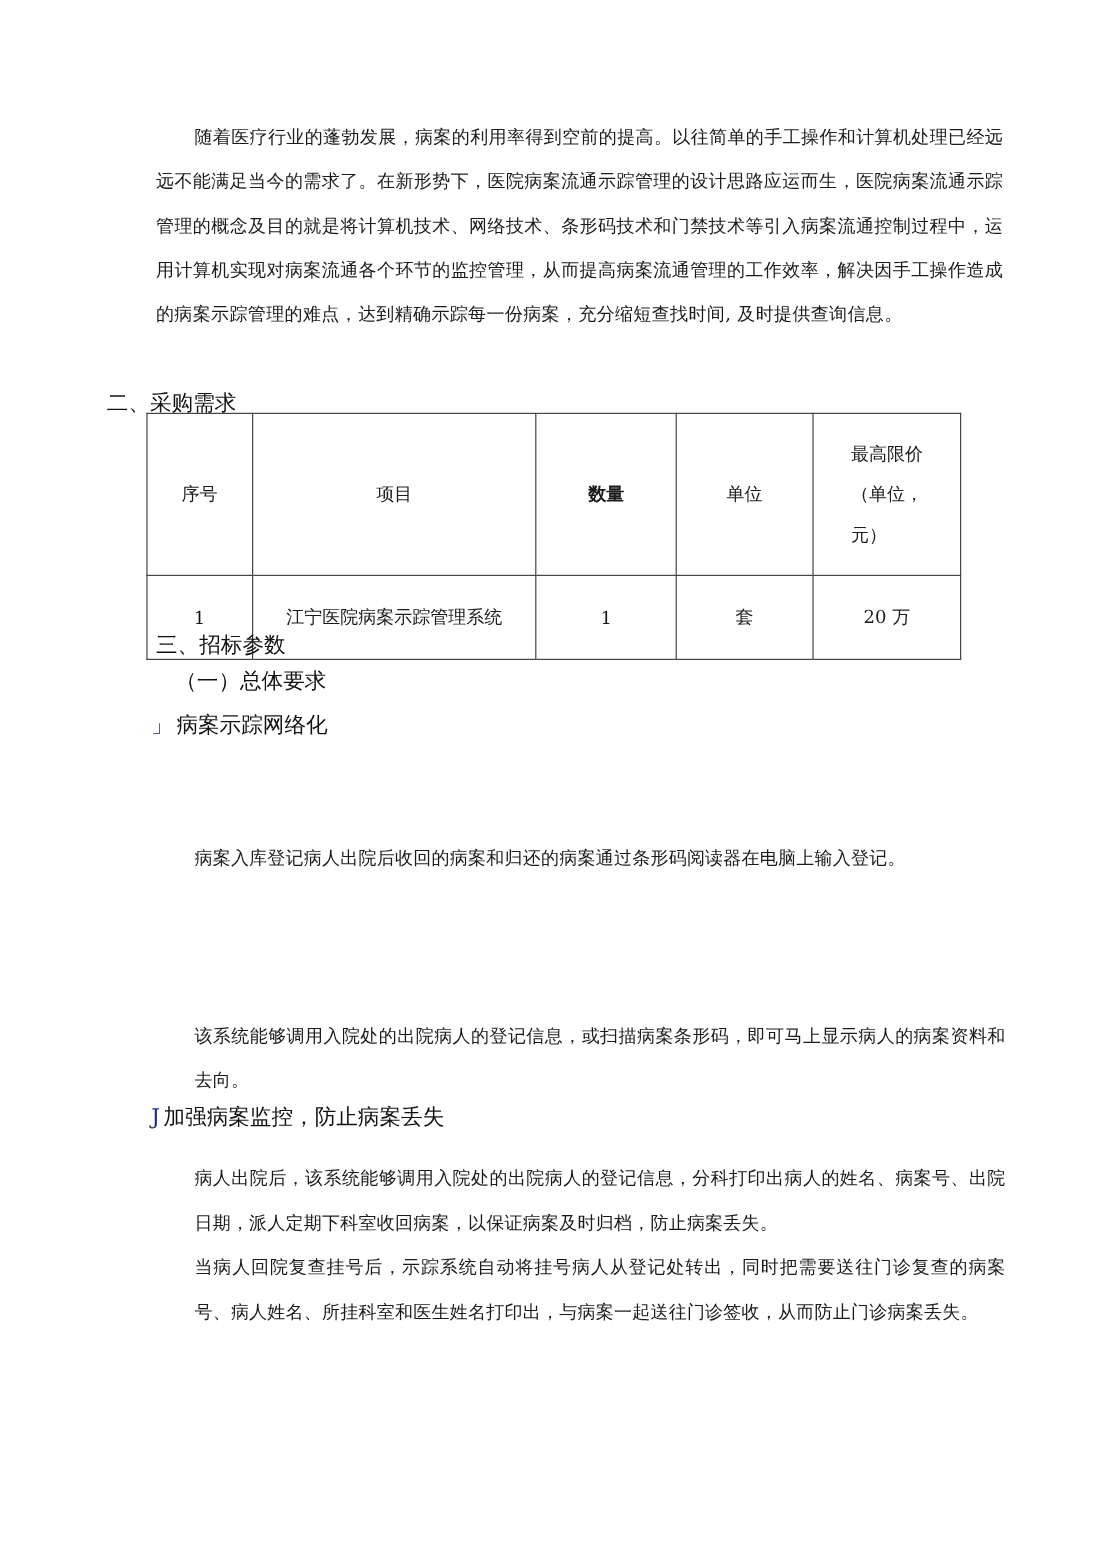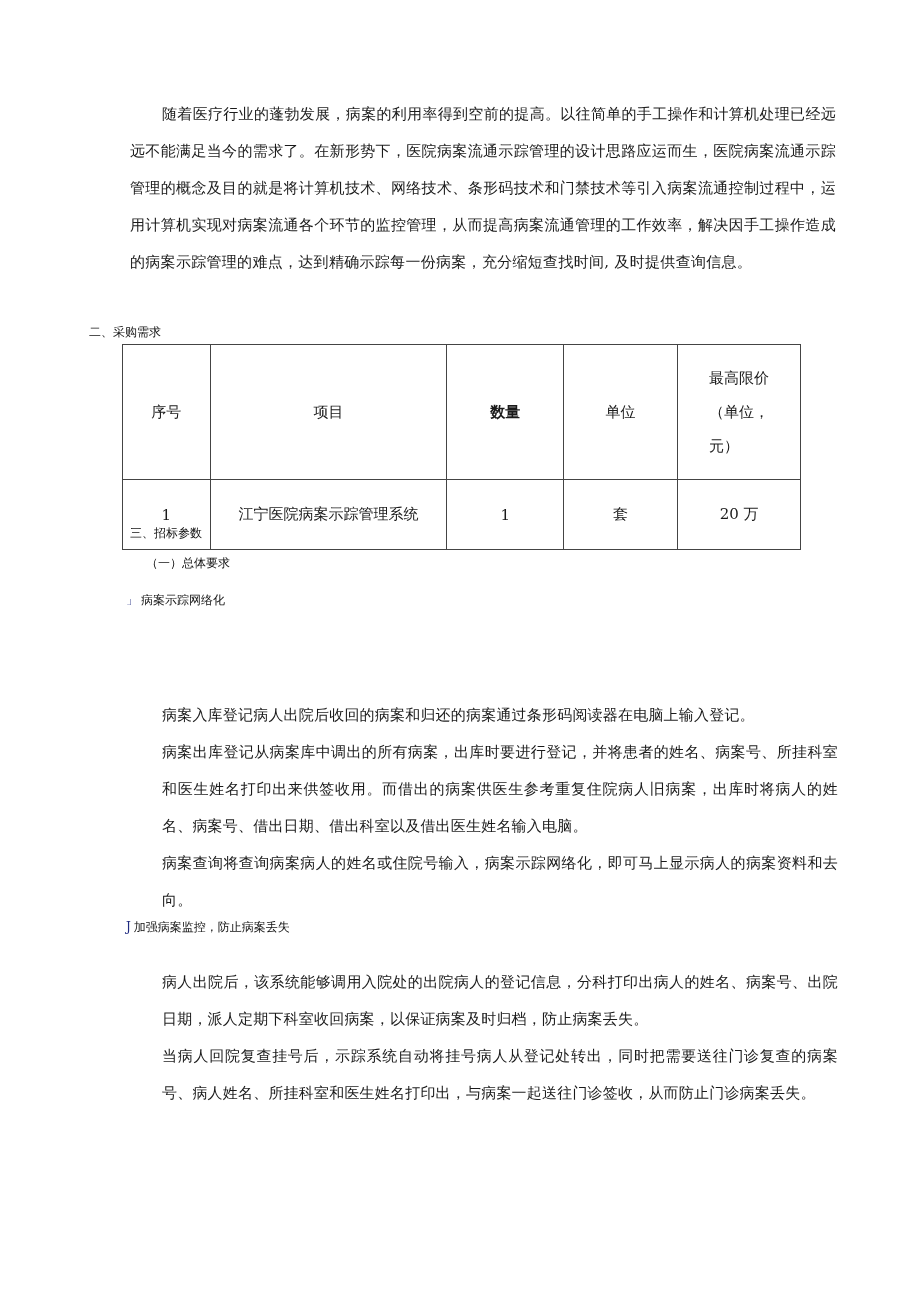--- a/index.html
+++ b/index.html
@@ -31,21 +31,21 @@
       text-align: justify;
       margin: 0;
     }
     .intro {
       top: 96px;
       text-indent: 32px;
     }
     .heading {
       position: absolute;
       font-family: "DejaVu Sans", "Liberation Sans", sans-serif;
-      font-size: 12px;
+      font-size: 18px;
       color: #111;
       margin: 0;
       white-space: nowrap;
     }
     .h-two { left: 89px; top: 324px; }
     .h-three { left: 130px; top: 525px; }
     .h-sub { left: 146px; top: 555px; }
     .h-bullet { left: 126px; top: 592px; }
     .h-bullet2 { left: 126px; top: 919px; }
     .bullet-mark {
@@ -140,22 +140,21 @@
   </table>
 
   <div class="heading h-three">三、招标参数</div>
   <div class="heading h-sub">（一）总体要求</div>
 
   <div class="heading h-bullet">
     <span class="bullet-mark">」</span><span>病案示踪网络化</span>
   </div>
 
   <p class="body-block" style="top:697px;">病案入库登记病人出院后收回的病案和归还的病案通过条形码阅读器在电脑上输入登记。</p>
-  <p class="body-block" style="top:734px;">病案出库登记从病案库中调出的所有病案，出库时要进行登记，并将患者的姓名、病案号、所挂科室和医生姓名打印出来供签收用。而借出的病案供医生参考重复住院病人旧病案，出库时将病人的姓名、病案号、借出日期、借出科室以及借出医生姓名输入电脑。</p>
-  <p class="body-block" style="top:845px;">病案查询将查询病案病人的姓名或住院号输入，病案示踪网络化，即可马上显示病人的病案资料和去向。</p>
+  <p class="body-block" style="top:845px;">该系统能够调用入院处的出院病人的登记信息，或扫描病案条形码，即可马上显示病人的病案资料和去向。</p>
 
   <div class="heading h-bullet2">
     <span class="bullet-mark">J</span><span>加强病案监控，防止病案丢失</span>
   </div>
 
   <p class="body-block" style="top:964px;">病人出院后，该系统能够调用入院处的出院病人的登记信息，分科打印出病人的姓名、病案号、出院日期，派人定期下科室收回病案，以保证病案及时归档，防止病案丢失。</p>
   <p class="body-block" style="top:1038px;">当病人回院复查挂号后，示踪系统自动将挂号病人从登记处转出，同时把需要送往门诊复查的病案号、病人姓名、所挂科室和医生姓名打印出，与病案一起送往门诊签收，从而防止门诊病案丢失。</p>
 
 </div>
 

